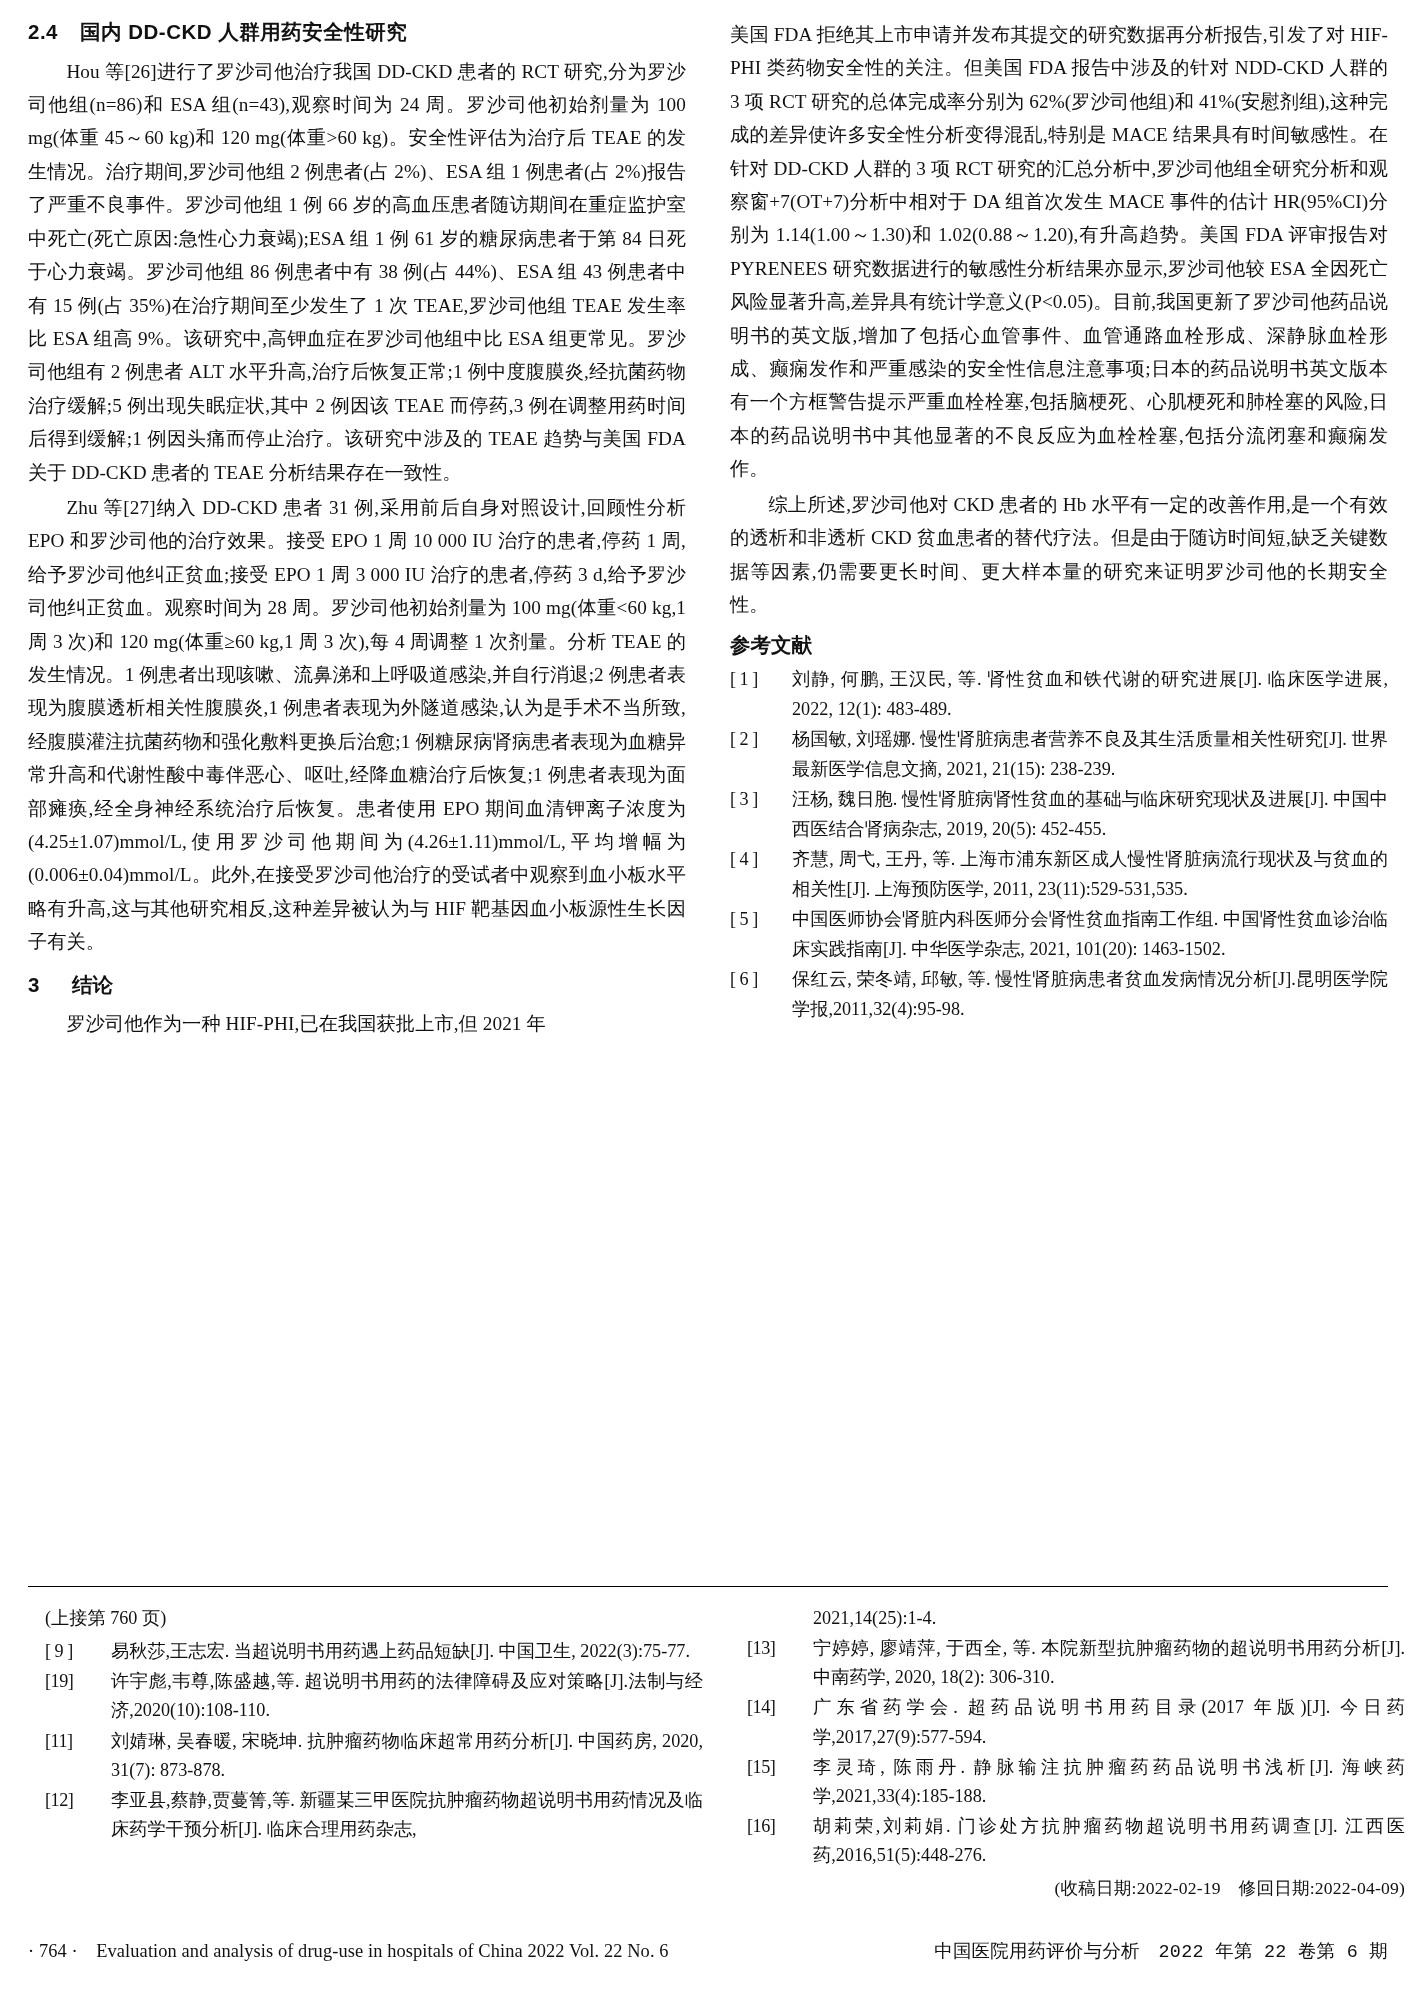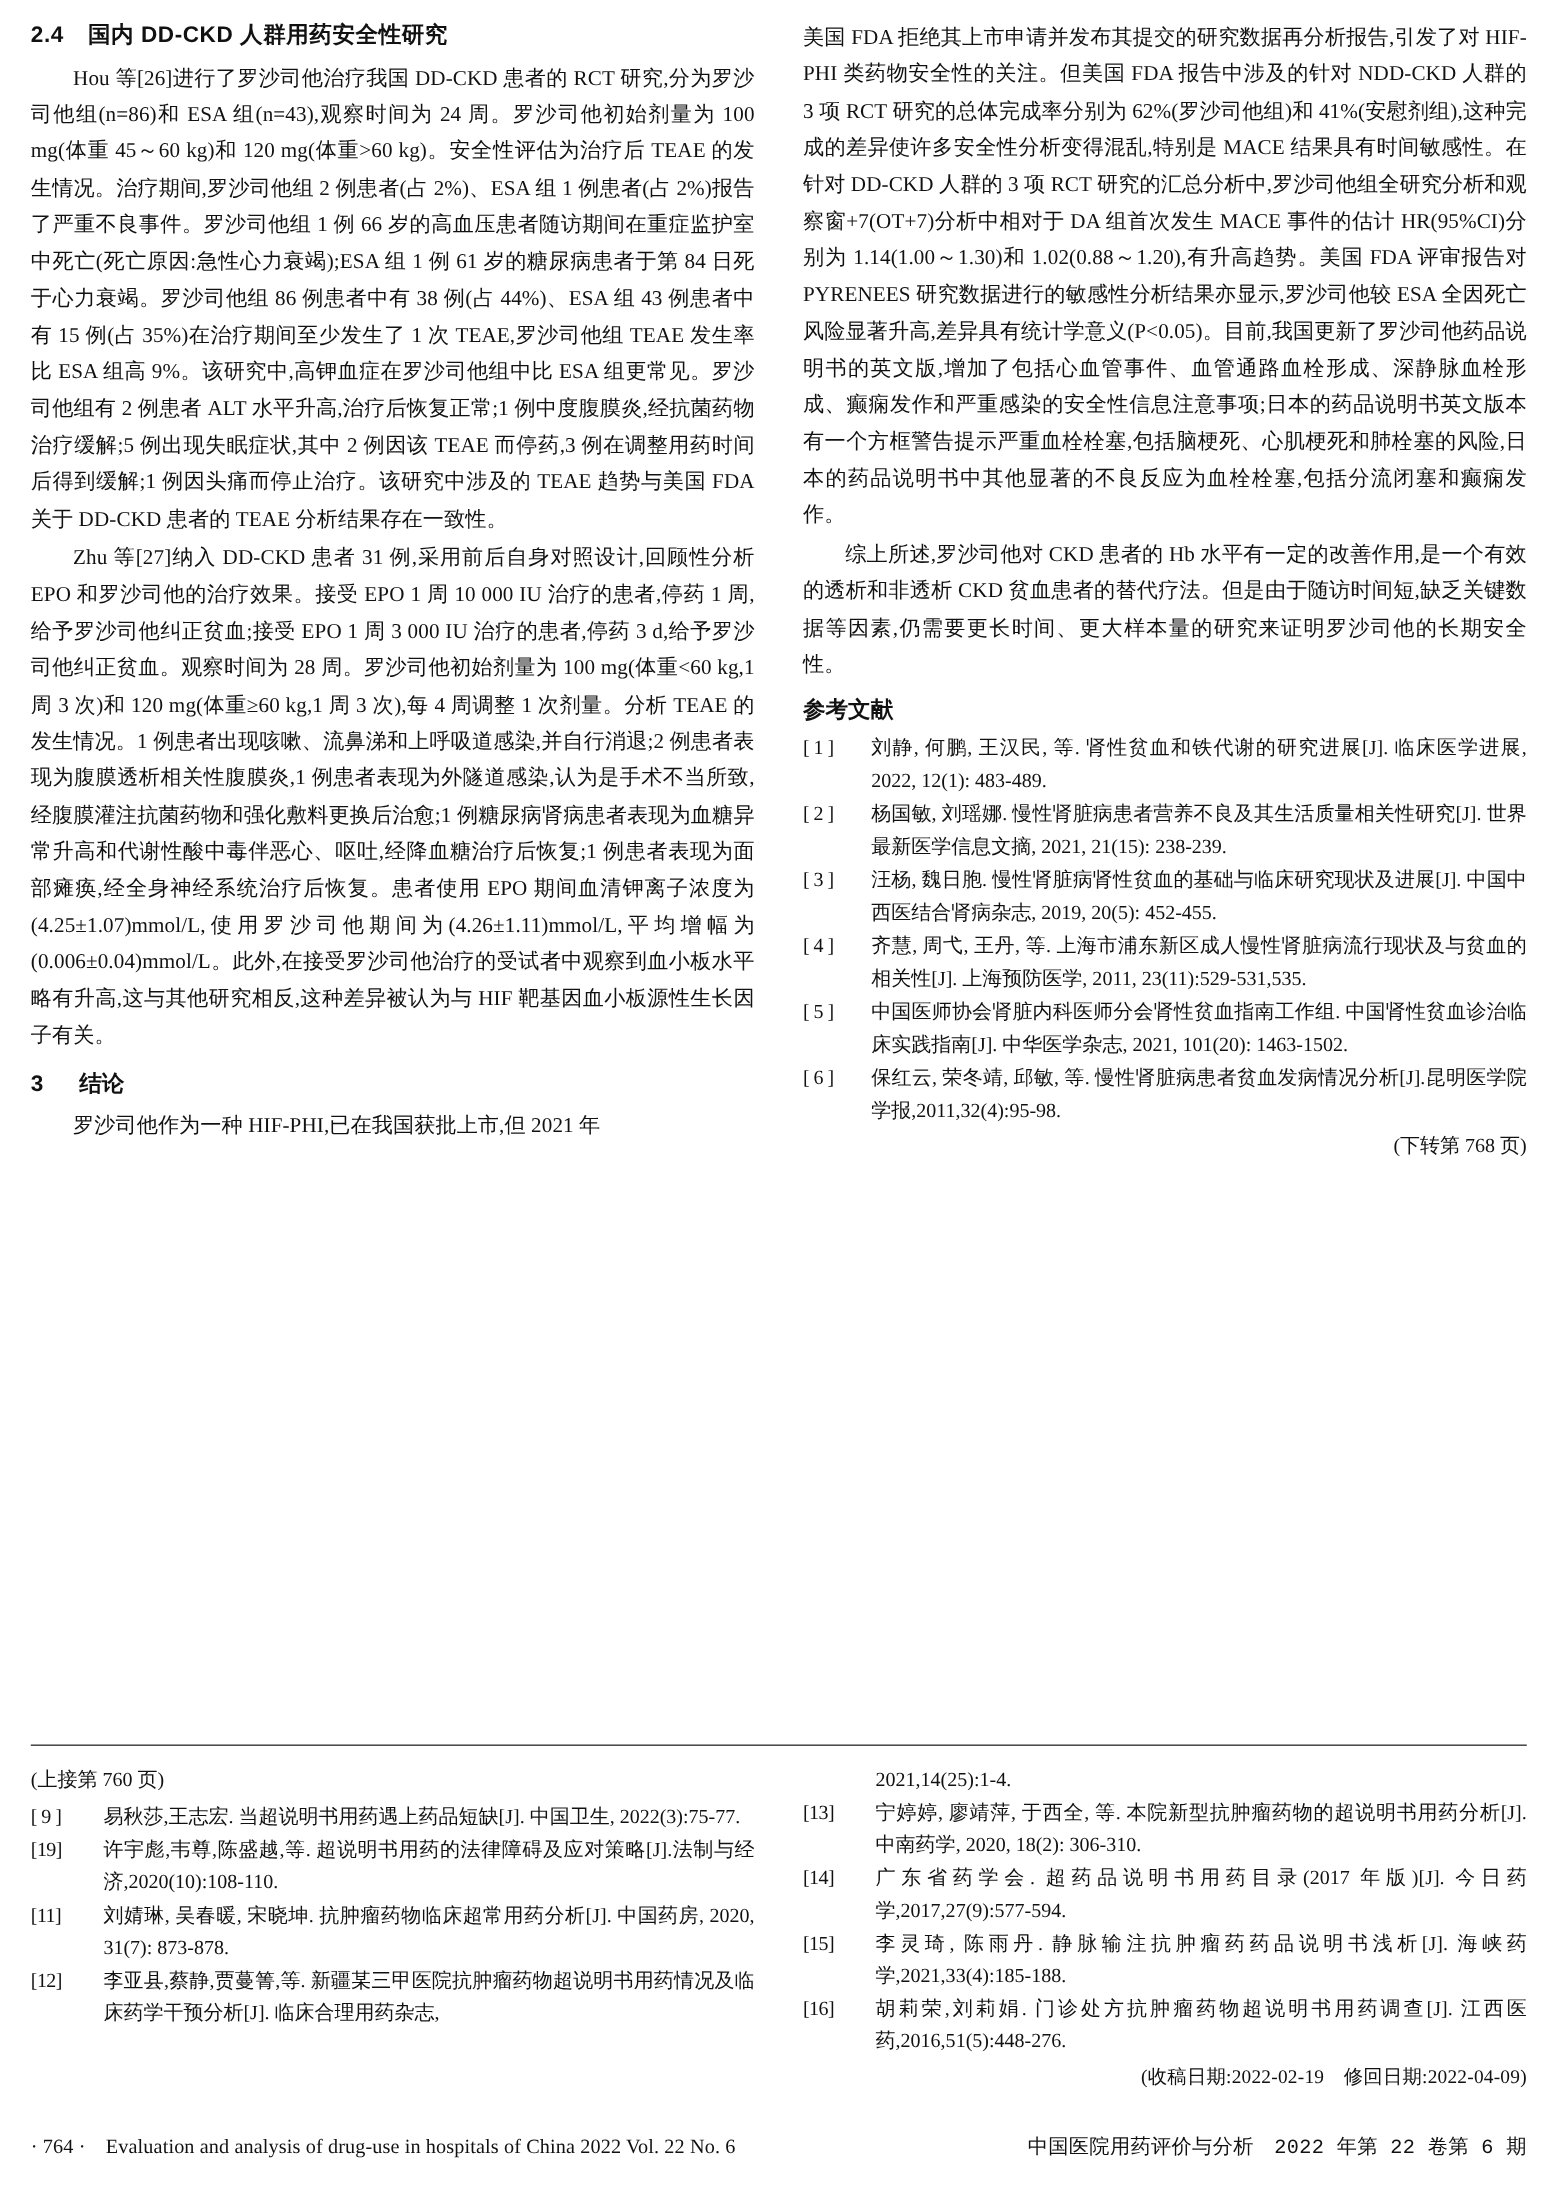--- a/index.html
+++ b/index.html
@@ -108,21 +108,21 @@
   .rule {
     position: absolute;
     left: 28px;
     width: 1360px;
     height: 1px;
     background: #000;
   }
   .rule-top { top: 1586px; }
   .bottom {
     position: absolute;
-    left: 28px;
+    left: 45px;
     top: 1604px;
     width: 1360px;
   }
   .cont-from {
     font-size: 18.2px;
     line-height: 1.6;
     margin: 0 0 4px 0;
   }
   .bottom .refitem { font-size: 18.2px; line-height: 1.6; }
   .bottom .refnum { width: 66px; }
@@ -197,21 +197,20 @@
           <li class="refitem">
             <span class="refnum">[ 5 ]</span>
             <span class="reftext">中国医师协会肾脏内科医师分会肾性贫血指南工作组. 中国肾性贫血诊治临床实践指南[J]. 中华医学杂志, 2021, 101(20): 1463-1502.</span>
           </li>
           <li class="refitem">
             <span class="refnum">[ 6 ]</span>
             <span class="reftext">保红云, 荣冬靖, 邱敏, 等. 慢性肾脏病患者贫血发病情况分析[J].昆明医学院学报,2011,32(4):95-98.</span>
           </li>
         </ul>
 
-        <div class="cont-note">(下转第 768 页)</div>
 
       </div>
     </div>
   </div>
 
   <div class="rule rule-top"></div>
 
   <div class="bottom">
     <div class="cols">
 

